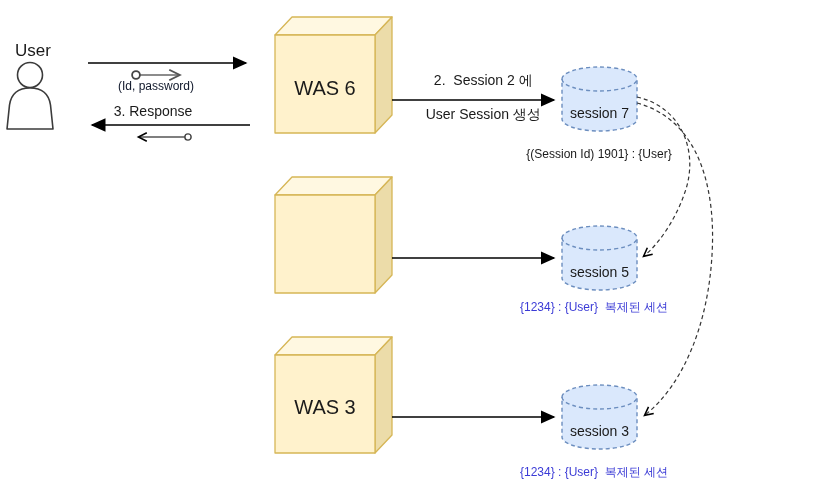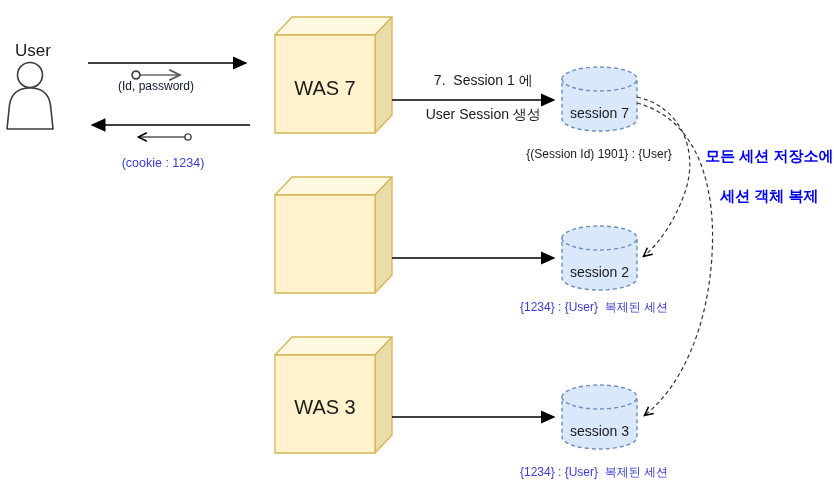--- a/index.html
+++ b/index.html
@@ -98,36 +98,32 @@
       <path d="M562,397 A37.5,12 0 0,0 637,397" fill="none"></path>
     </g>
 
     <path d="M637,97 C682,107 699,152 685,192 C677,216 661,242 644,256" fill="none" stroke="#333" stroke-width="1.2" stroke-dasharray="4 3" marker-end="url(#arrowOpen)"></path>
     <path d="M637,103 C700,120 716,190 712,255 C708,325 683,385 645,415" fill="none" stroke="#333" stroke-width="1.2" stroke-dasharray="4 3" marker-end="url(#arrowOpen)"></path>
   </svg>
 
   <div class="lbl lbl-user">User</div>
 
   <div class="lbl lbl-login-detail">(Id, password)</div>
-  <div class="lbl lbl-cookie">(cookie : 1234)</div>
+  <div class="lbl lbl-response">3. Response</div>
 
   <div class="lbl lbl-create">
-    <span>7.  Session 1 에</span><br>
+    <span>2.  Session 2 에</span><br>
     <span>User Session 생성</span>
   </div>
 
-  <div class="lbl lbl-was lbl-was1">WAS 7</div>
+  <div class="lbl lbl-was lbl-was1">WAS 6</div>
   <div class="lbl lbl-was lbl-was3">WAS 3</div>
 
   <div class="lbl lbl-session lbl-session1">session 7</div>
-  <div class="lbl lbl-session lbl-session2">session 2</div>
+  <div class="lbl lbl-session lbl-session2">session 5</div>
   <div class="lbl lbl-session lbl-session3">session 3</div>
 
   <div class="lbl lbl-note1">{(Session Id) 1901} : {User}</div>
   <div class="lbl lbl-note2">{1234} : {User}  복제된 세션</div>
   <div class="lbl lbl-note3">{1234} : {User}  복제된 세션</div>
 
-  <div class="lbl lbl-annot">
-    <span>모든 세션 저장소에</span><br>
-    <span>세션 객체 복제</span>
-  </div>
 
 </div>
 
 </body></html>

